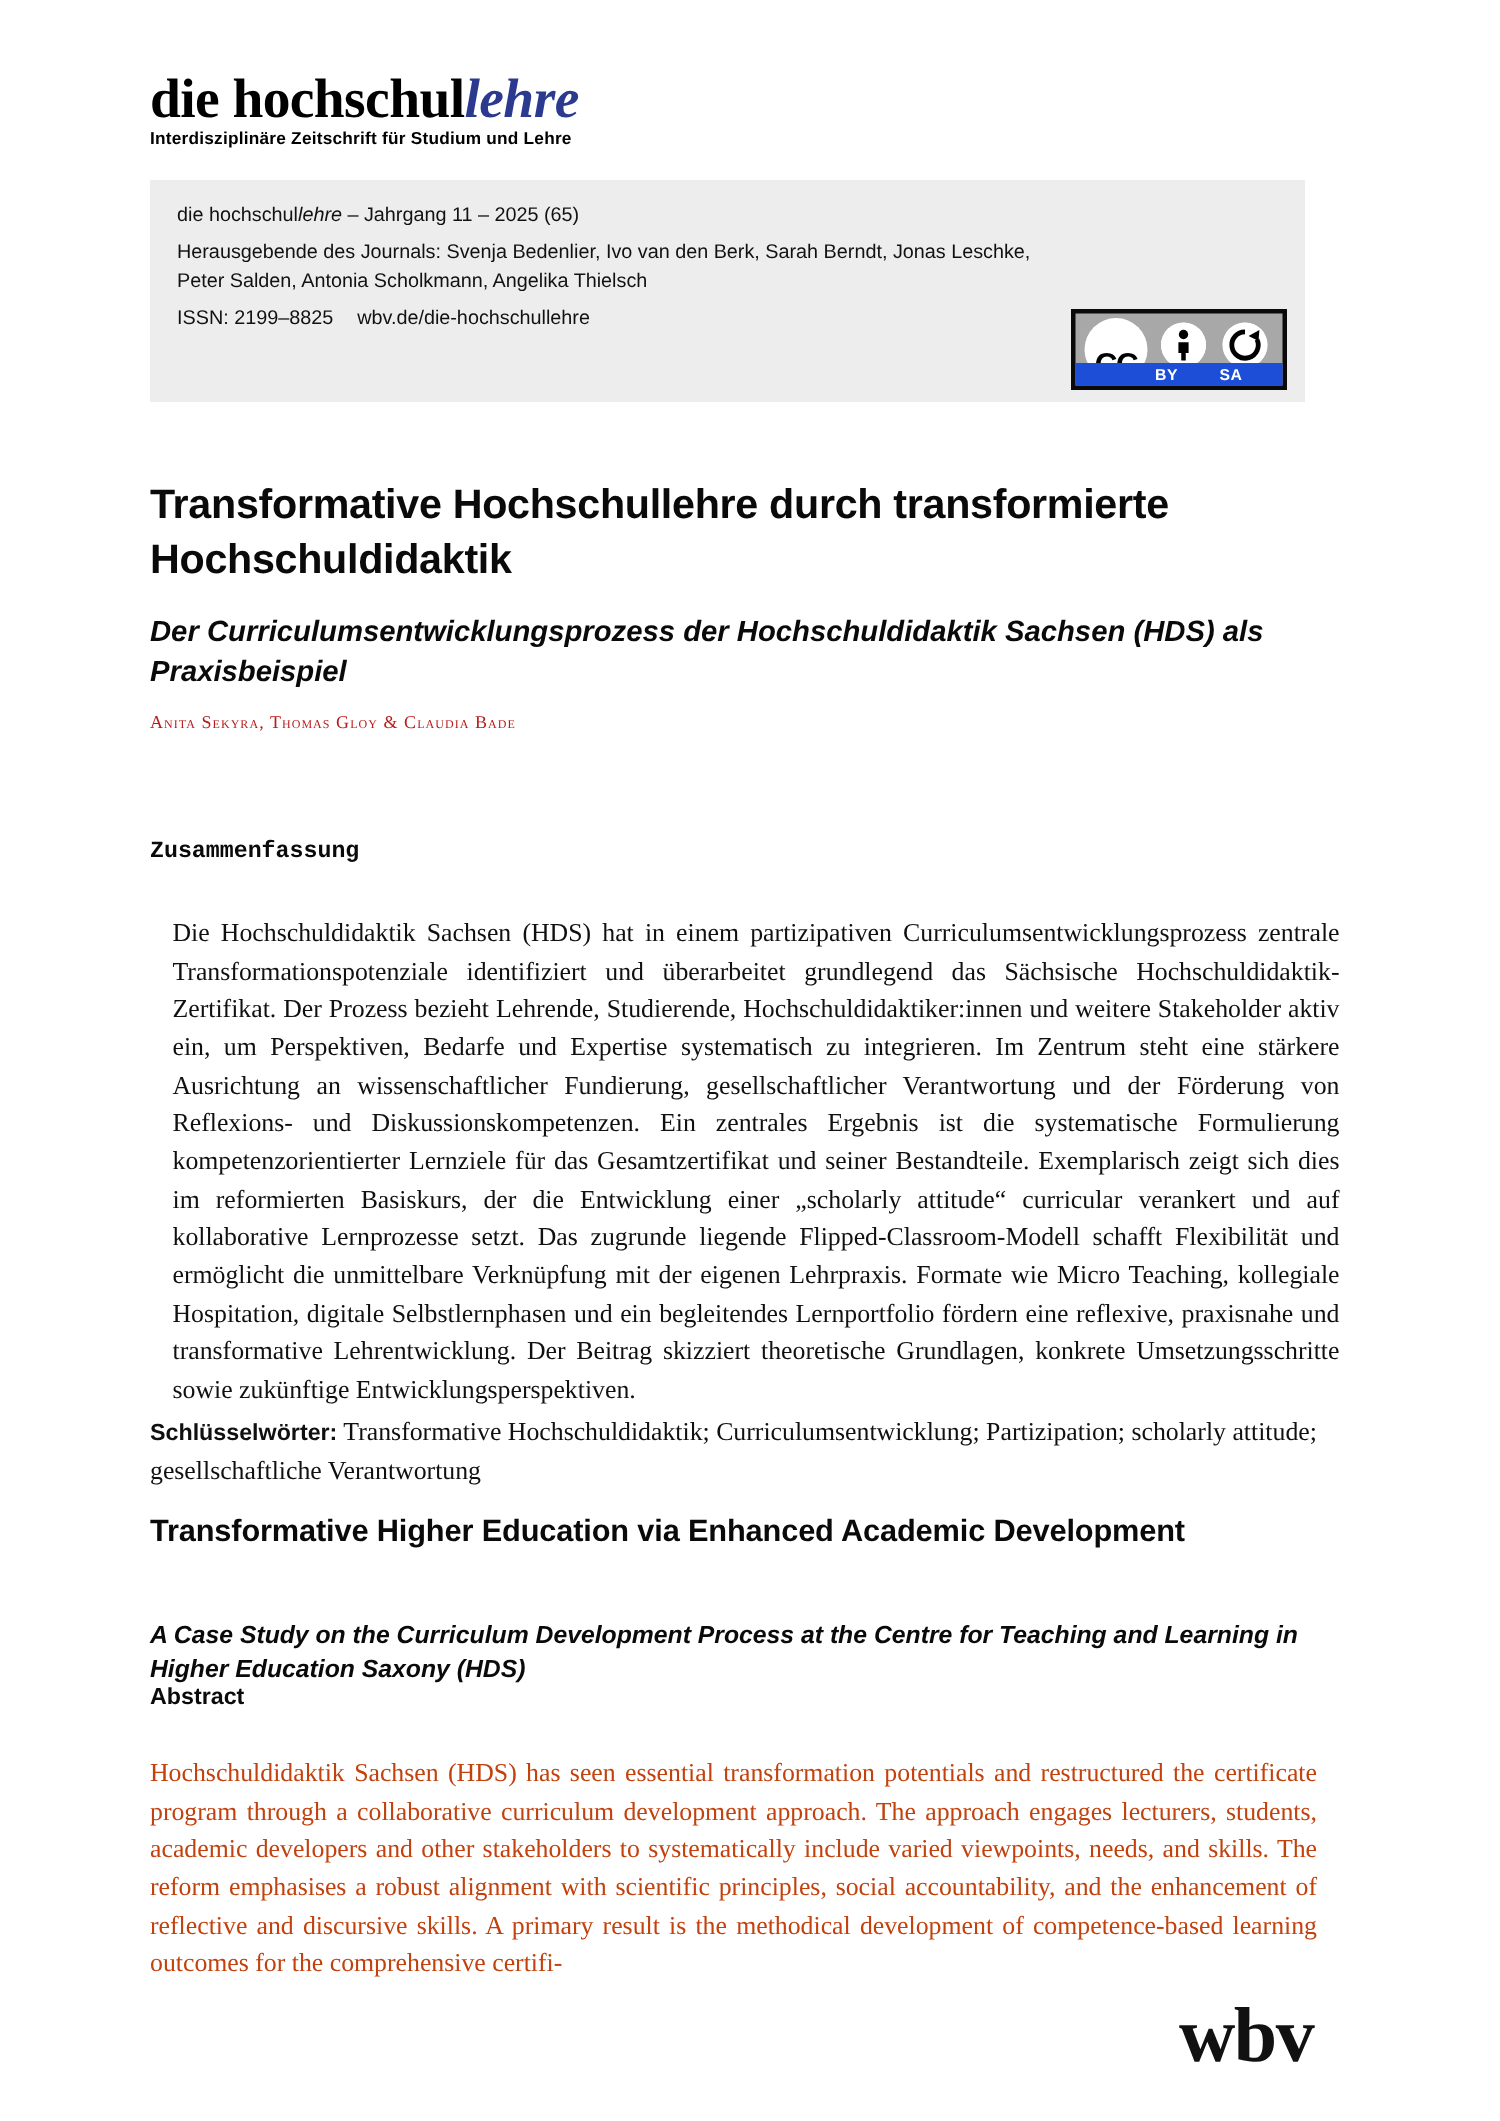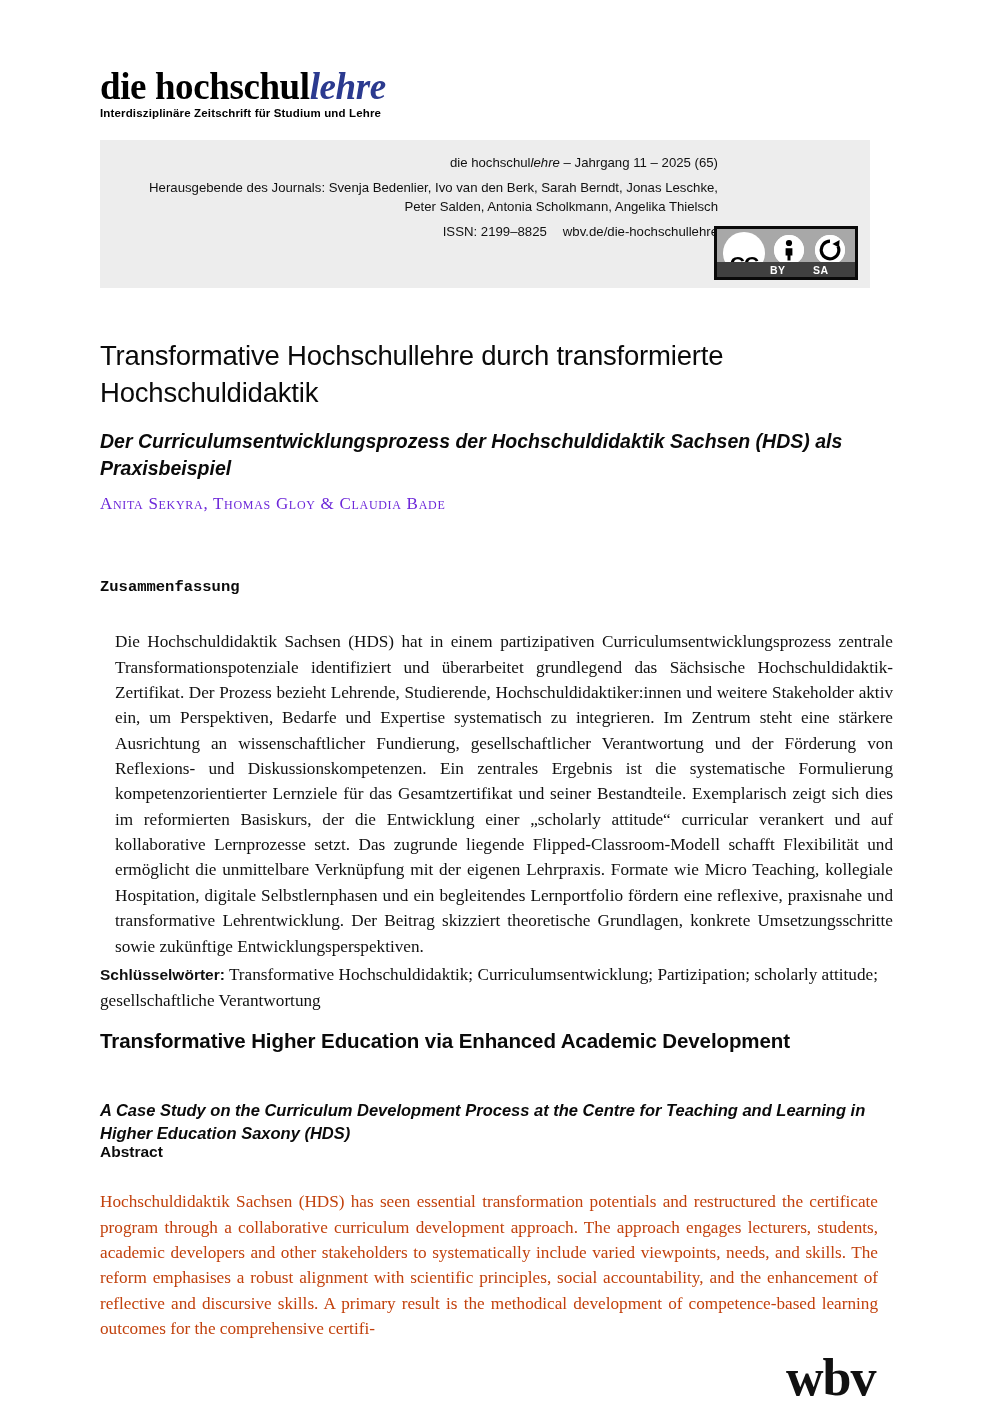--- a/index.html
+++ b/index.html
@@ -12,21 +12,20 @@
     height: 1414px;
     position: relative;
     overflow: hidden;
     font-family: "Liberation Serif", serif;
     color: #101010;
   }
 
   .page {
     position: absolute;
     inset: 0;
-    margin-top: 20px;
   }
 
   
   .masthead {
     position: absolute;
     left: 100px;
     top: 48px;
     width: 560px;
   }
   .logo-main {
@@ -56,21 +55,20 @@
   
   .meta-box {
     position: absolute;
     left: 100px;
     top: 120px;
     width: 770px;
     height: 148px;
     background: #ededed;
     box-sizing: border-box;
     padding: 14px 30px 10px 18px;
-    text-align: right;
   }
   .meta-line {
     font-family: "Liberation Sans", sans-serif;
     font-size: 13.2px;
     line-height: 1.42;
     color: #111111;
     margin-bottom: 6.5px;
     max-width: 600px;
   }
   .meta-line:last-child { margin-bottom: 0; }
@@ -93,21 +91,21 @@
     width: 100%;
     height: 100%;
     background: #a8a8a8;
   }
   .cc-badge-bottom {
     position: absolute;
     left: 0;
     bottom: 0;
     width: 100%;
     height: 15px;
-    background: #404040;
+    background: #1d4ed8;
   }
   .cc-badge-bottom span {
     position: absolute;
     bottom: 1px;
     font-family: "Liberation Sans", sans-serif;
     font-size: 10.5px;
     font-weight: bold;
     color: #ffffff;
     letter-spacing: 0.4px;
   }
@@ -146,21 +144,21 @@
   .cc-icon-circle svg { display: block; }
 
   
   .title-de {
     position: absolute;
     left: 100px;
     top: 300px;
     width: 700px;
     font-family: "Liberation Sans", sans-serif;
     font-size: 27.5px;
-    font-weight: normal;
+    font-weight: bold;
     line-height: 1.32;
     letter-spacing: -0.2px;
     color: #0a0a0a;
   }
   .subtitle-de {
     position: absolute;
     left: 100px;
     top: 392px;
     width: 778px;
     font-family: "Liberation Sans", sans-serif;
@@ -168,24 +166,24 @@
     font-weight: bold;
     font-style: italic;
     line-height: 1.38;
     color: #0a0a0a;
   }
   .authors {
     position: absolute;
     left: 100px;
     top: 474px;
     font-family: "Liberation Serif", serif;
-    font-size: 17px;
+    font-size: 12px;
     font-variant: small-caps;
     letter-spacing: 0.7px;
-    color: #6d28d9;
+    color: #b91c1c;
   }
 
   
   .heading-de {
     position: absolute;
     left: 100px;
     top: 558px;
     font-family: Liberation Mono, monospace;
     font-size: 15.5px;
     font-weight: bold;

